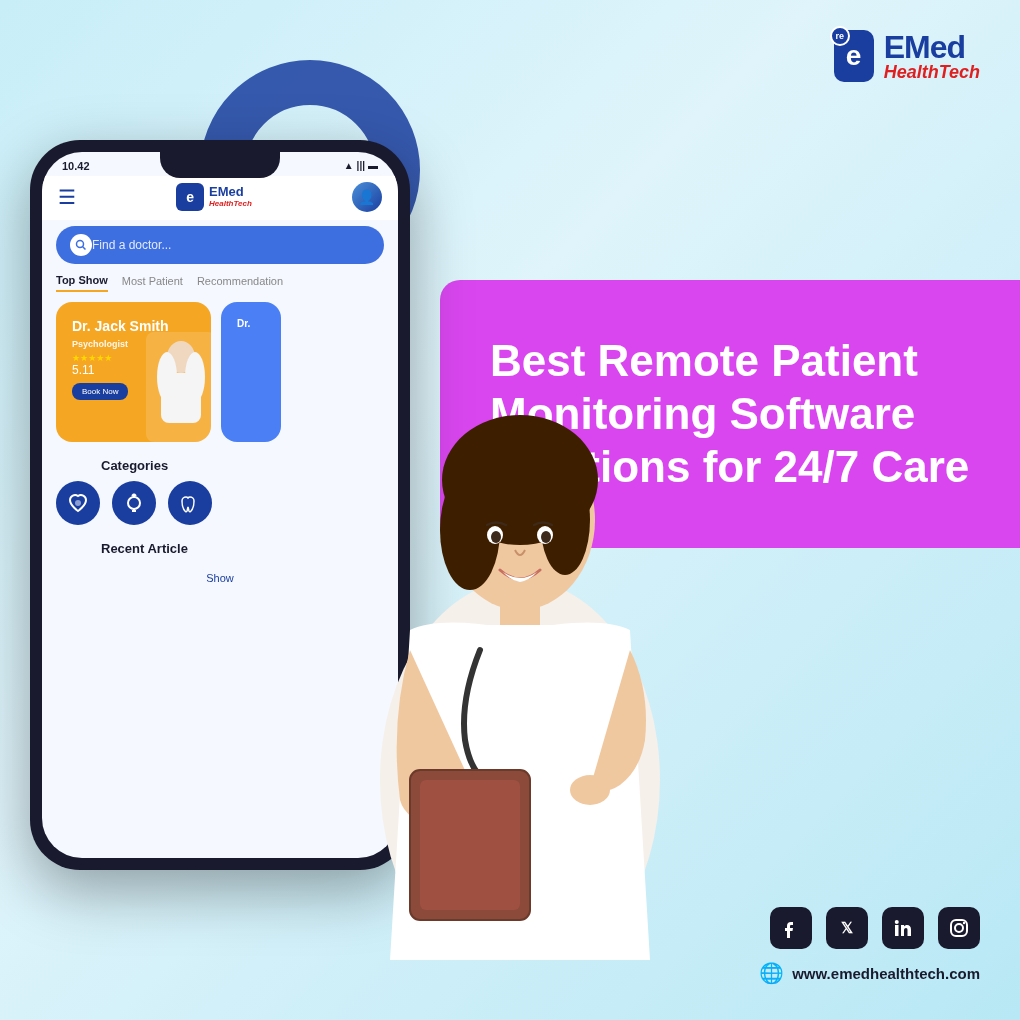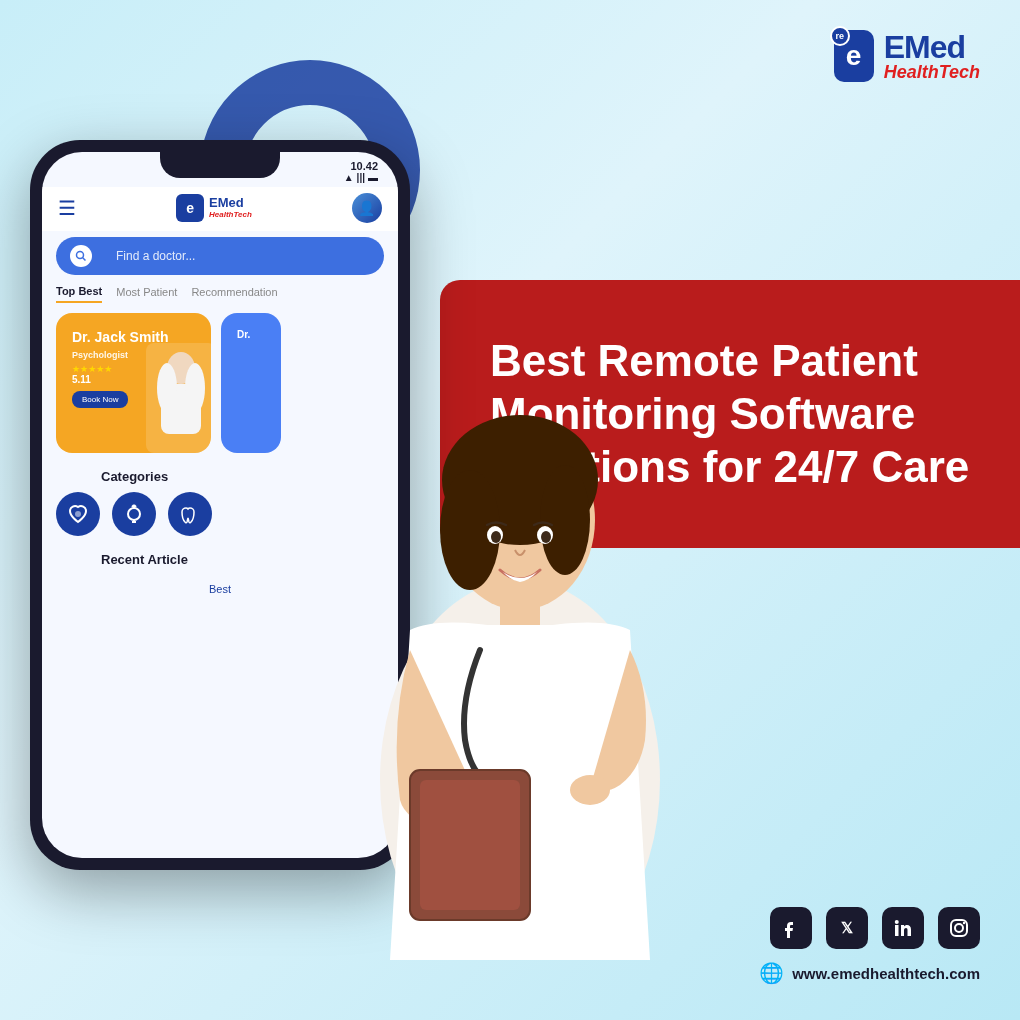--- a/index.html
+++ b/index.html
@@ -120,28 +120,27 @@
       height: 26px;
       background: #1a1a2e;
       border-radius: 0 0 20px 20px;
       z-index: 10;
     }
 
     
     .status-bar {
       display: flex;
       justify-content: space-between;
-      align-items: flex-end;
+      align-items: flex-start;
       padding: 8px 20px 4px;
       font-size: 11px;
       font-weight: 700;
       color: #1a1a2e;
       position: relative;
       z-index: 5;
-      flex-direction: column;
     }
     .status-icons { display: flex; gap: 3px; align-items: center; }
 
     
     .app-header {
       display: flex;
       justify-content: space-between;
       align-items: center;
       padding: 6px 16px 8px;
       background: white;
@@ -184,21 +183,21 @@
     }
 
     
     .search-bar {
       margin: 6px 14px 10px;
       background: #3d6fe0;
       border-radius: 25px;
       padding: 8px 14px;
       display: flex;
       align-items: center;
-      gap: 24px;
+      gap: 0;
     }
     .search-icon-circle {
       width: 22px;
       height: 22px;
       background: white;
       border-radius: 50%;
       display: flex;
       align-items: center;
       justify-content: center;
       flex-shrink: 0;
@@ -244,21 +243,21 @@
     .doctor-card:nth-child(2) { background: #4a7ff5; }
     .doctor-name {
       font-size: 14px;
       font-weight: 800;
       color: white;
       line-height: 1.2;
       margin-bottom: 4px;
     }
     .doctor-specialty { font-size: 9px; color: rgba(255,255,255,0.9); margin-bottom: 4px; font-weight: bold; }
     .stars { color: #FFD700; font-size: 9px; }
-    .rating-num { font-size: 10px; color: white; font-weight: bold; }
+    .rating-num { font-size: 12px; color: white; }
     .book-btn {
       background: #1a3ea0;
       color: white;
       border: none;
       border-radius: 8px;
       padding: 4px 10px;
       font-size: 8px;
       margin-top: 6px;
       cursor: pointer;
     }
@@ -316,21 +315,21 @@
     .article-sub { font-size: 9px; opacity: 0.85; }
 
     .show-more { text-align: center; font-size: 11px; color: #1a3ea0; padding: 8px; cursor: pointer; }
 
     
     .right-panel {
       position: absolute;
       top: 280px;
       right: 0;
       width: 580px;
-      background: #b91c1c;
+      background: #d946ef;
       border-radius: 20px 0 0 20px;
       padding: 55px 50px;
       z-index: 4;
     }
     .headline {
       font-size: 44px;
       font-weight: 900;
       color: white;
       line-height: 1.2;
     }
@@ -432,21 +431,21 @@
         <div class="search-icon-circle">
           <svg width="12" height="12" viewBox="0 0 12 12">
             <circle cx="5" cy="5" r="3.5" stroke="#3d6fe0" stroke-width="1.5" fill="none"></circle>
             <line x1="7.5" y1="7.5" x2="10.5" y2="10.5" stroke="#3d6fe0" stroke-width="1.5"></line>
           </svg>
         </div>
         <span class="search-placeholder">Find a doctor...</span>
       </div>
 
       <div class="tabs-row">
-        <span class="tab-item active">Top Best</span>
+        <span class="tab-item active">Top Show</span>
         <span class="tab-item">Most Patient</span>
         <span class="tab-item">Recommendation</span>
       </div>
 
       <div class="doctor-cards">
         <div class="doctor-card">
           <div class="doctor-name">Dr. Jack Smith</div>
           <div class="doctor-specialty">Psychologist</div>
           <div class="stars">★★★★★</div>
           <div class="rating-num">5.11</div>
@@ -486,21 +485,21 @@
         </div>
         <div class="cat-icon">
           <svg width="22" height="22" viewBox="0 0 22 22">
             <path d="M7 5c-2 0-4 1.5-4 4 0 3 1 8 3 10 0.5 1 1.5 1 2 0l1-4 1 4c0.5 1 1.5 1 2 0 2-2 3-7 3-10 0-2.5-2-4-4-4-0.7 0-1.5 0.3-2 1-0.5-0.7-1.3-1-2-1z" fill="none" stroke="white" stroke-width="1.5"></path>
           </svg>
         </div>
       </div>
 
       <div class="section-title">Recent Article</div>
 
-      <div class="show-more">Best</div>
+      <div class="show-more">Show</div>
     </div>
   </div>
 </div>
 
 <div class="right-panel">
   <div class="headline">
     <span>Best Remote Patient</span><br>
     <span>Monitoring Software</span><br>
     <span>Solutions for 24/7 Care</span>
   </div>

